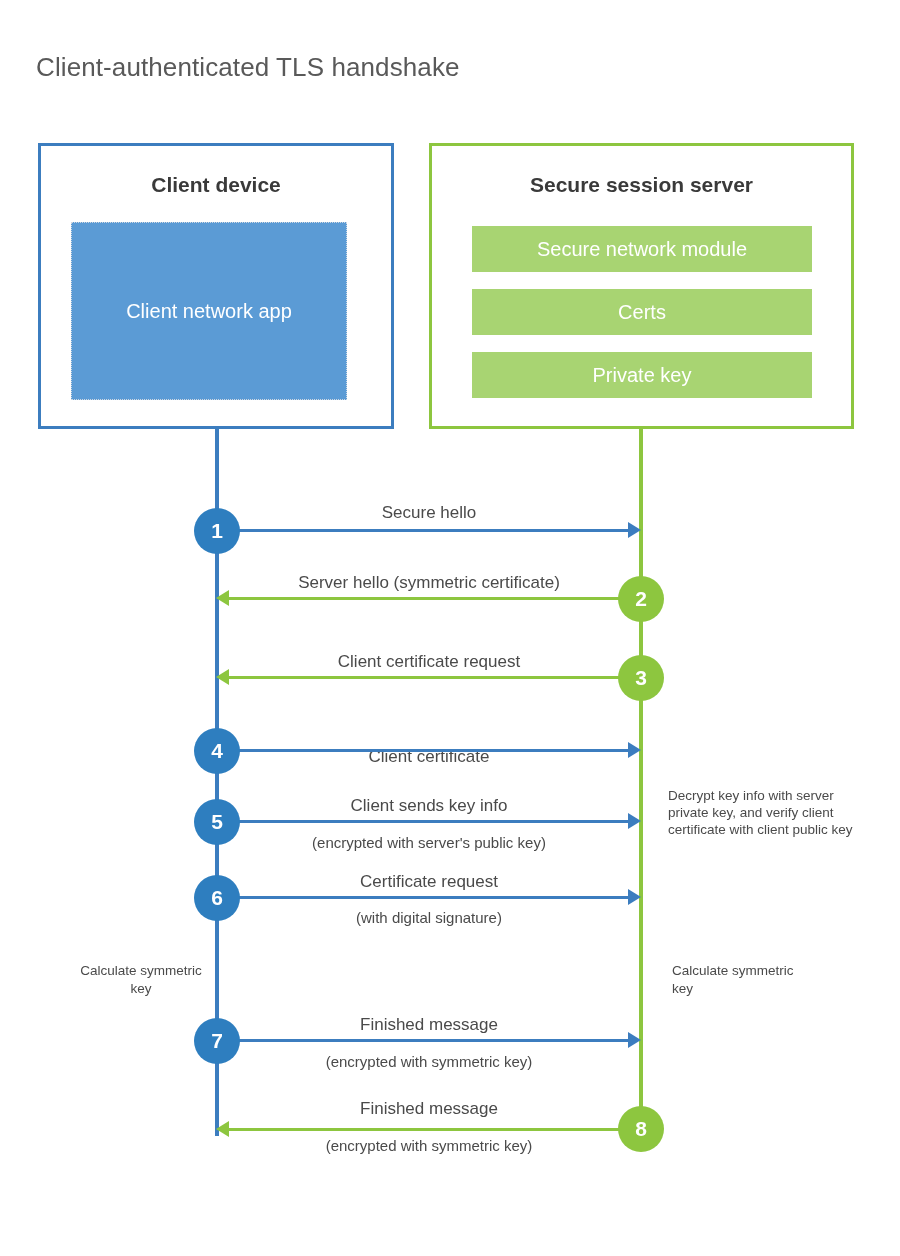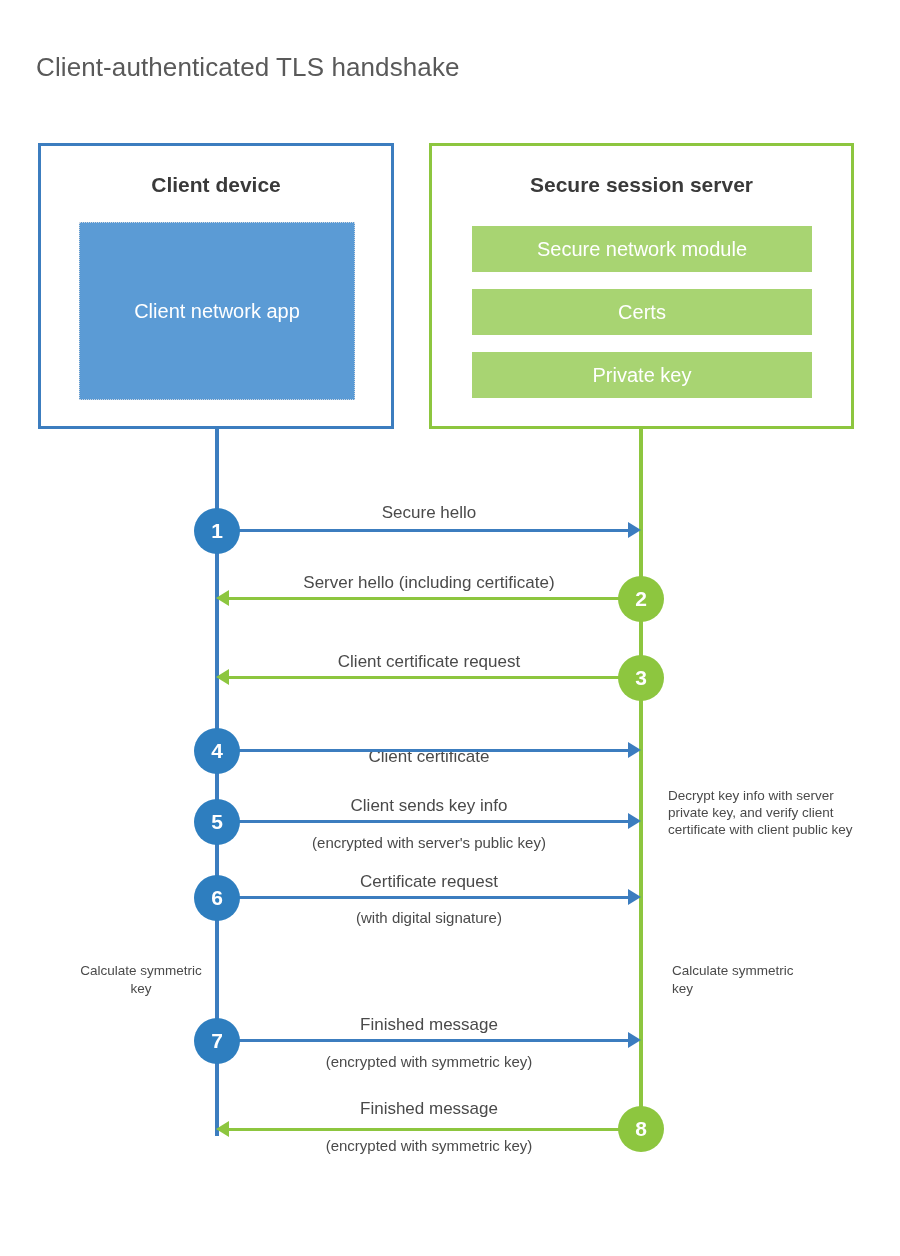--- a/index.html
+++ b/index.html
@@ -60,21 +60,21 @@
     top: 27px;
     text-align: center;
     font-size: 21px;
     font-weight: bold;
     color: #3A3A3A;
   }
 
   
   #client-app-block {
     position: absolute;
-    left: 38px;
+    left: 30px;
     top: 76px;
     width: 276px;
     height: 178px;
     background: #5B9BD5;
     border: 1px dotted #cfd8e2;
     box-sizing: border-box;
     display: flex;
     align-items: center;
     justify-content: center;
   }
@@ -214,21 +214,21 @@
   </div>
 
   <div class="abs" id="lifeline-client"></div>
   <div class="abs" id="lifeline-server"></div>
 
   <div class="abs msg-label" style="left:217px; top:479px; width:424px;">Secure hello</div>
   <div class="abs arrow-line c2s" style="left:217px; top:505px; width:412px;"></div>
   <div class="abs arrow-head right" style="left:628px; top:498px;"></div>
   <div class="abs step-circle blue" style="left:194px; top:484px;">1</div>
 
-  <div class="abs msg-label" style="left:217px; top:549px; width:424px;">Server hello (including certificate)</div>
+  <div class="abs msg-label" style="left:217px; top:549px; width:424px;">Server hello (symmetric certificate)</div>
   <div class="abs arrow-line s2c" style="left:229px; top:573px; width:412px;"></div>
   <div class="abs arrow-head left" style="left:216px; top:566px;"></div>
   <div class="abs step-circle green" style="left:618px; top:552px;">2</div>
 
   <div class="abs msg-label" style="left:217px; top:628px; width:424px;">Client certificate request</div>
   <div class="abs arrow-line s2c" style="left:229px; top:652px; width:412px;"></div>
   <div class="abs arrow-head left" style="left:216px; top:645px;"></div>
   <div class="abs step-circle green" style="left:618px; top:631px;">3</div>
 
   <div class="abs msg-label" style="left:217px; top:723px; width:424px;">Client certificate</div>

